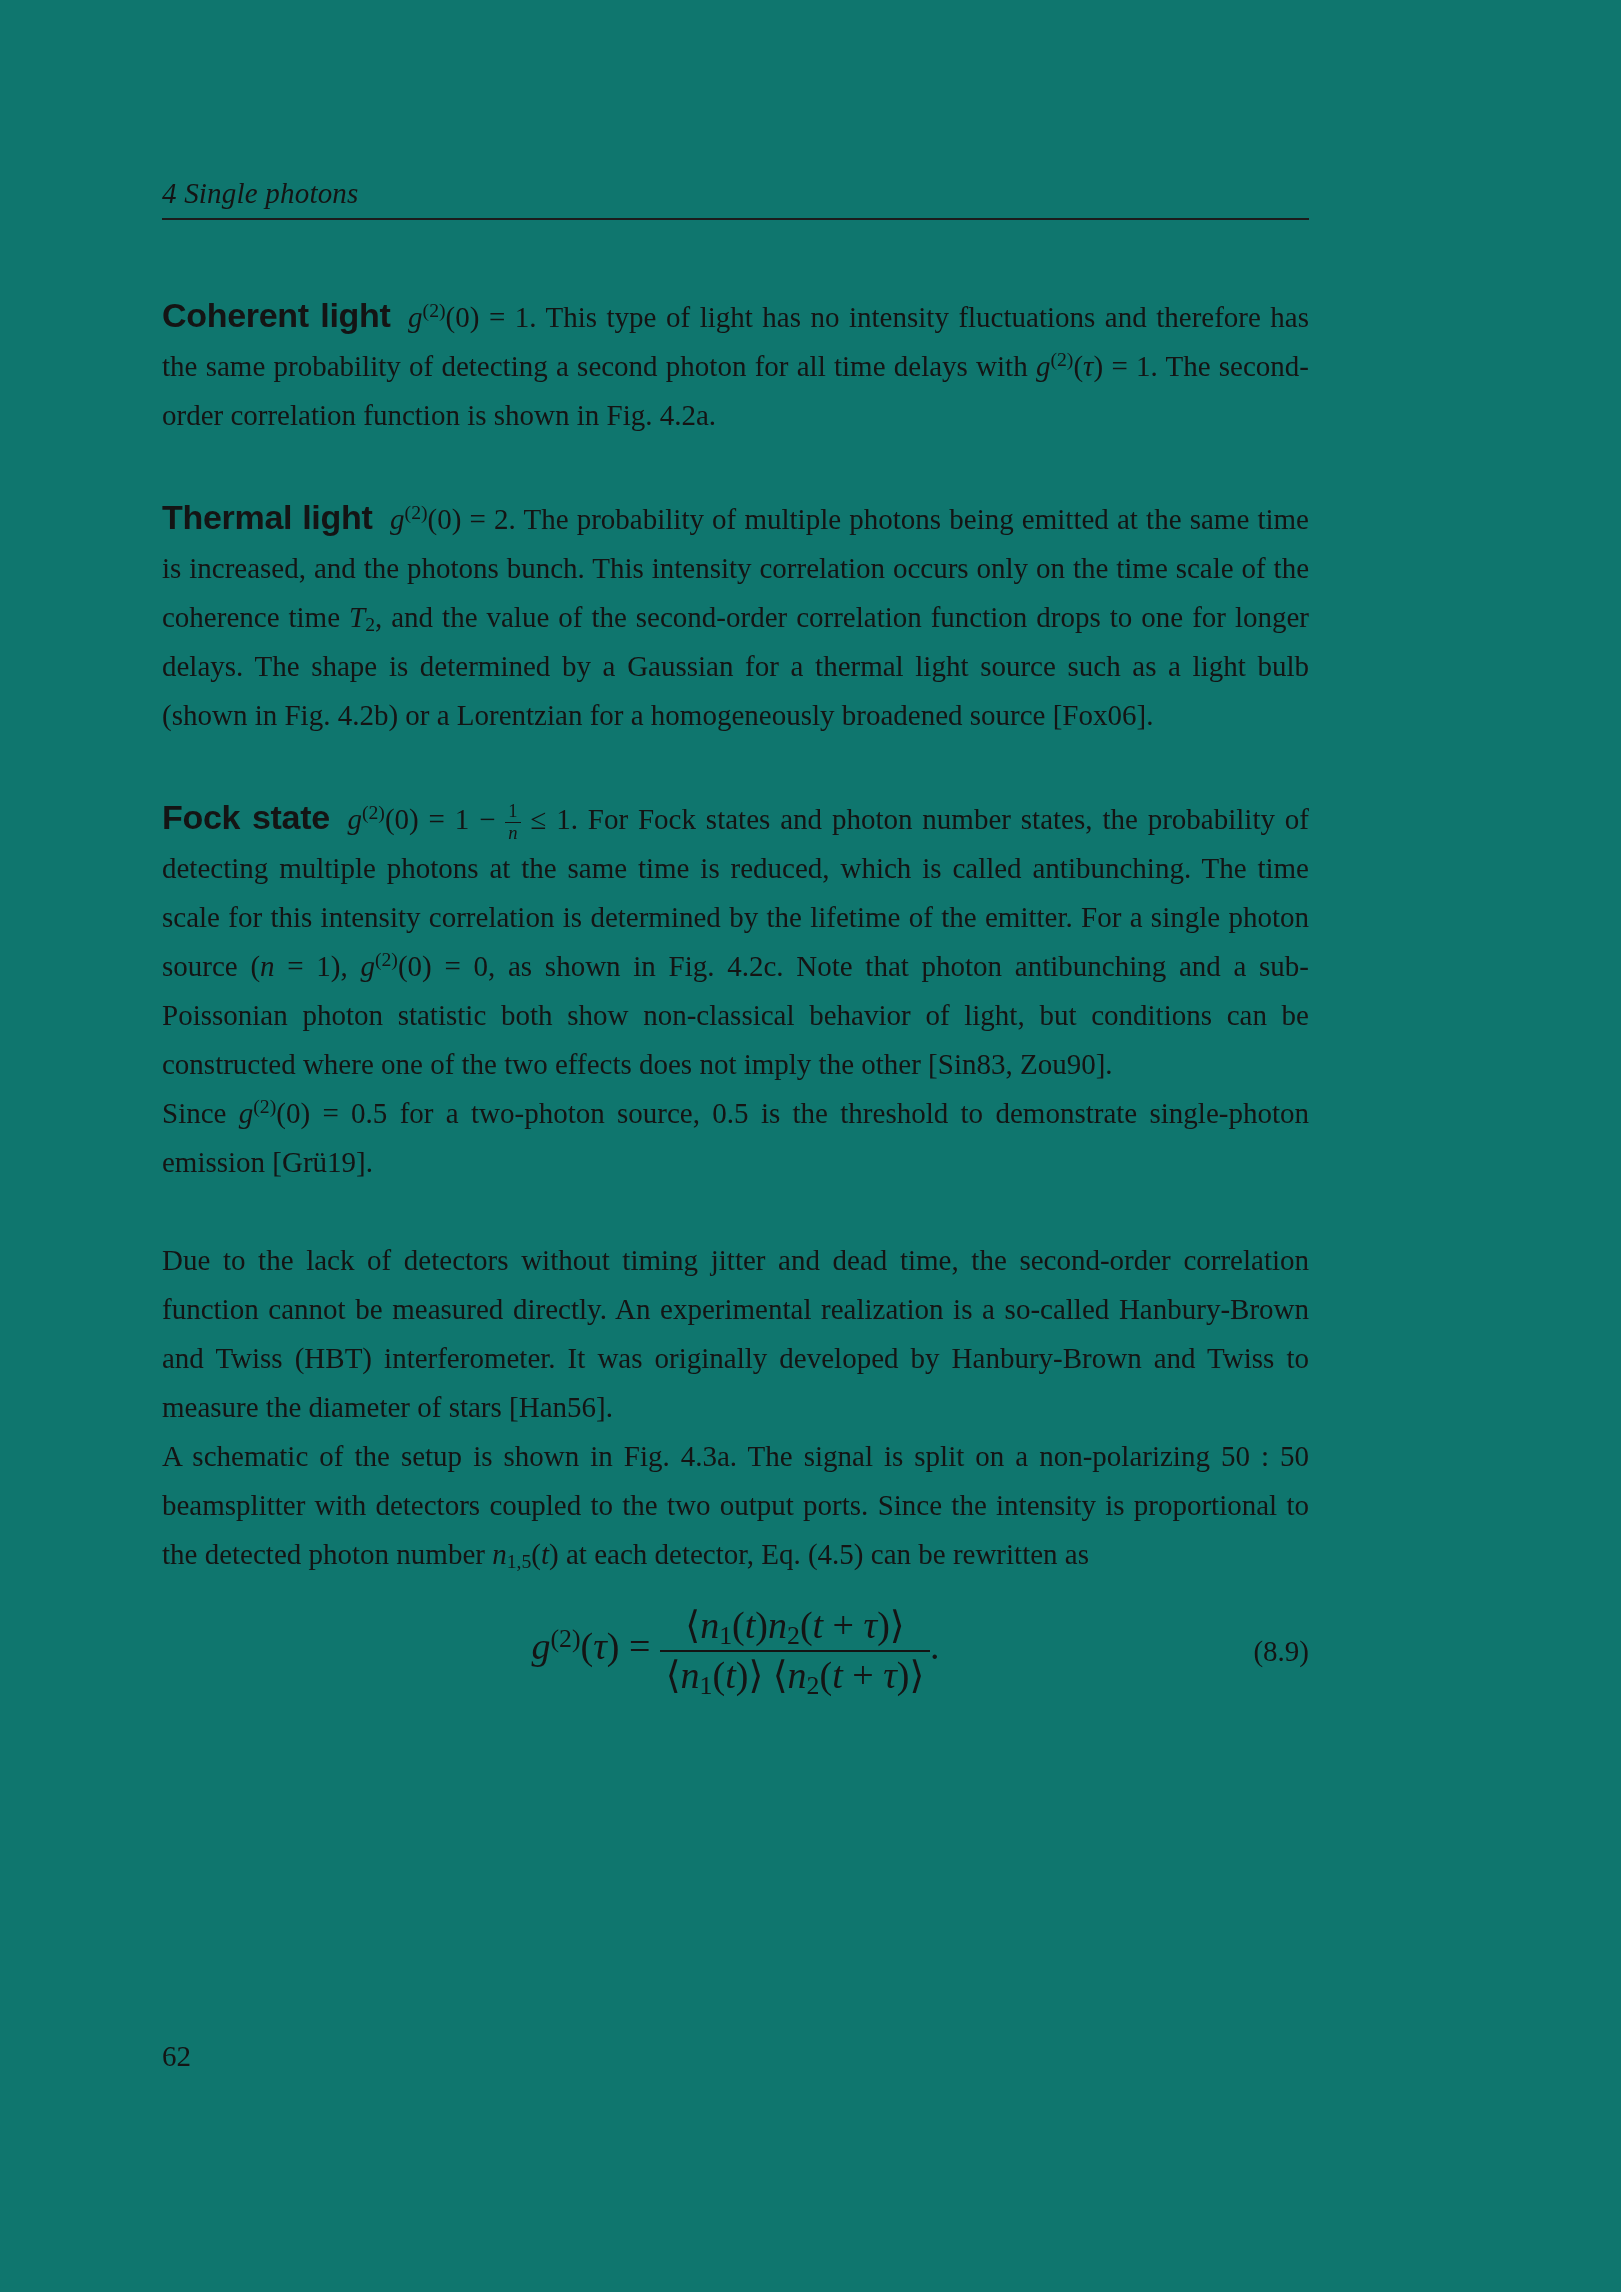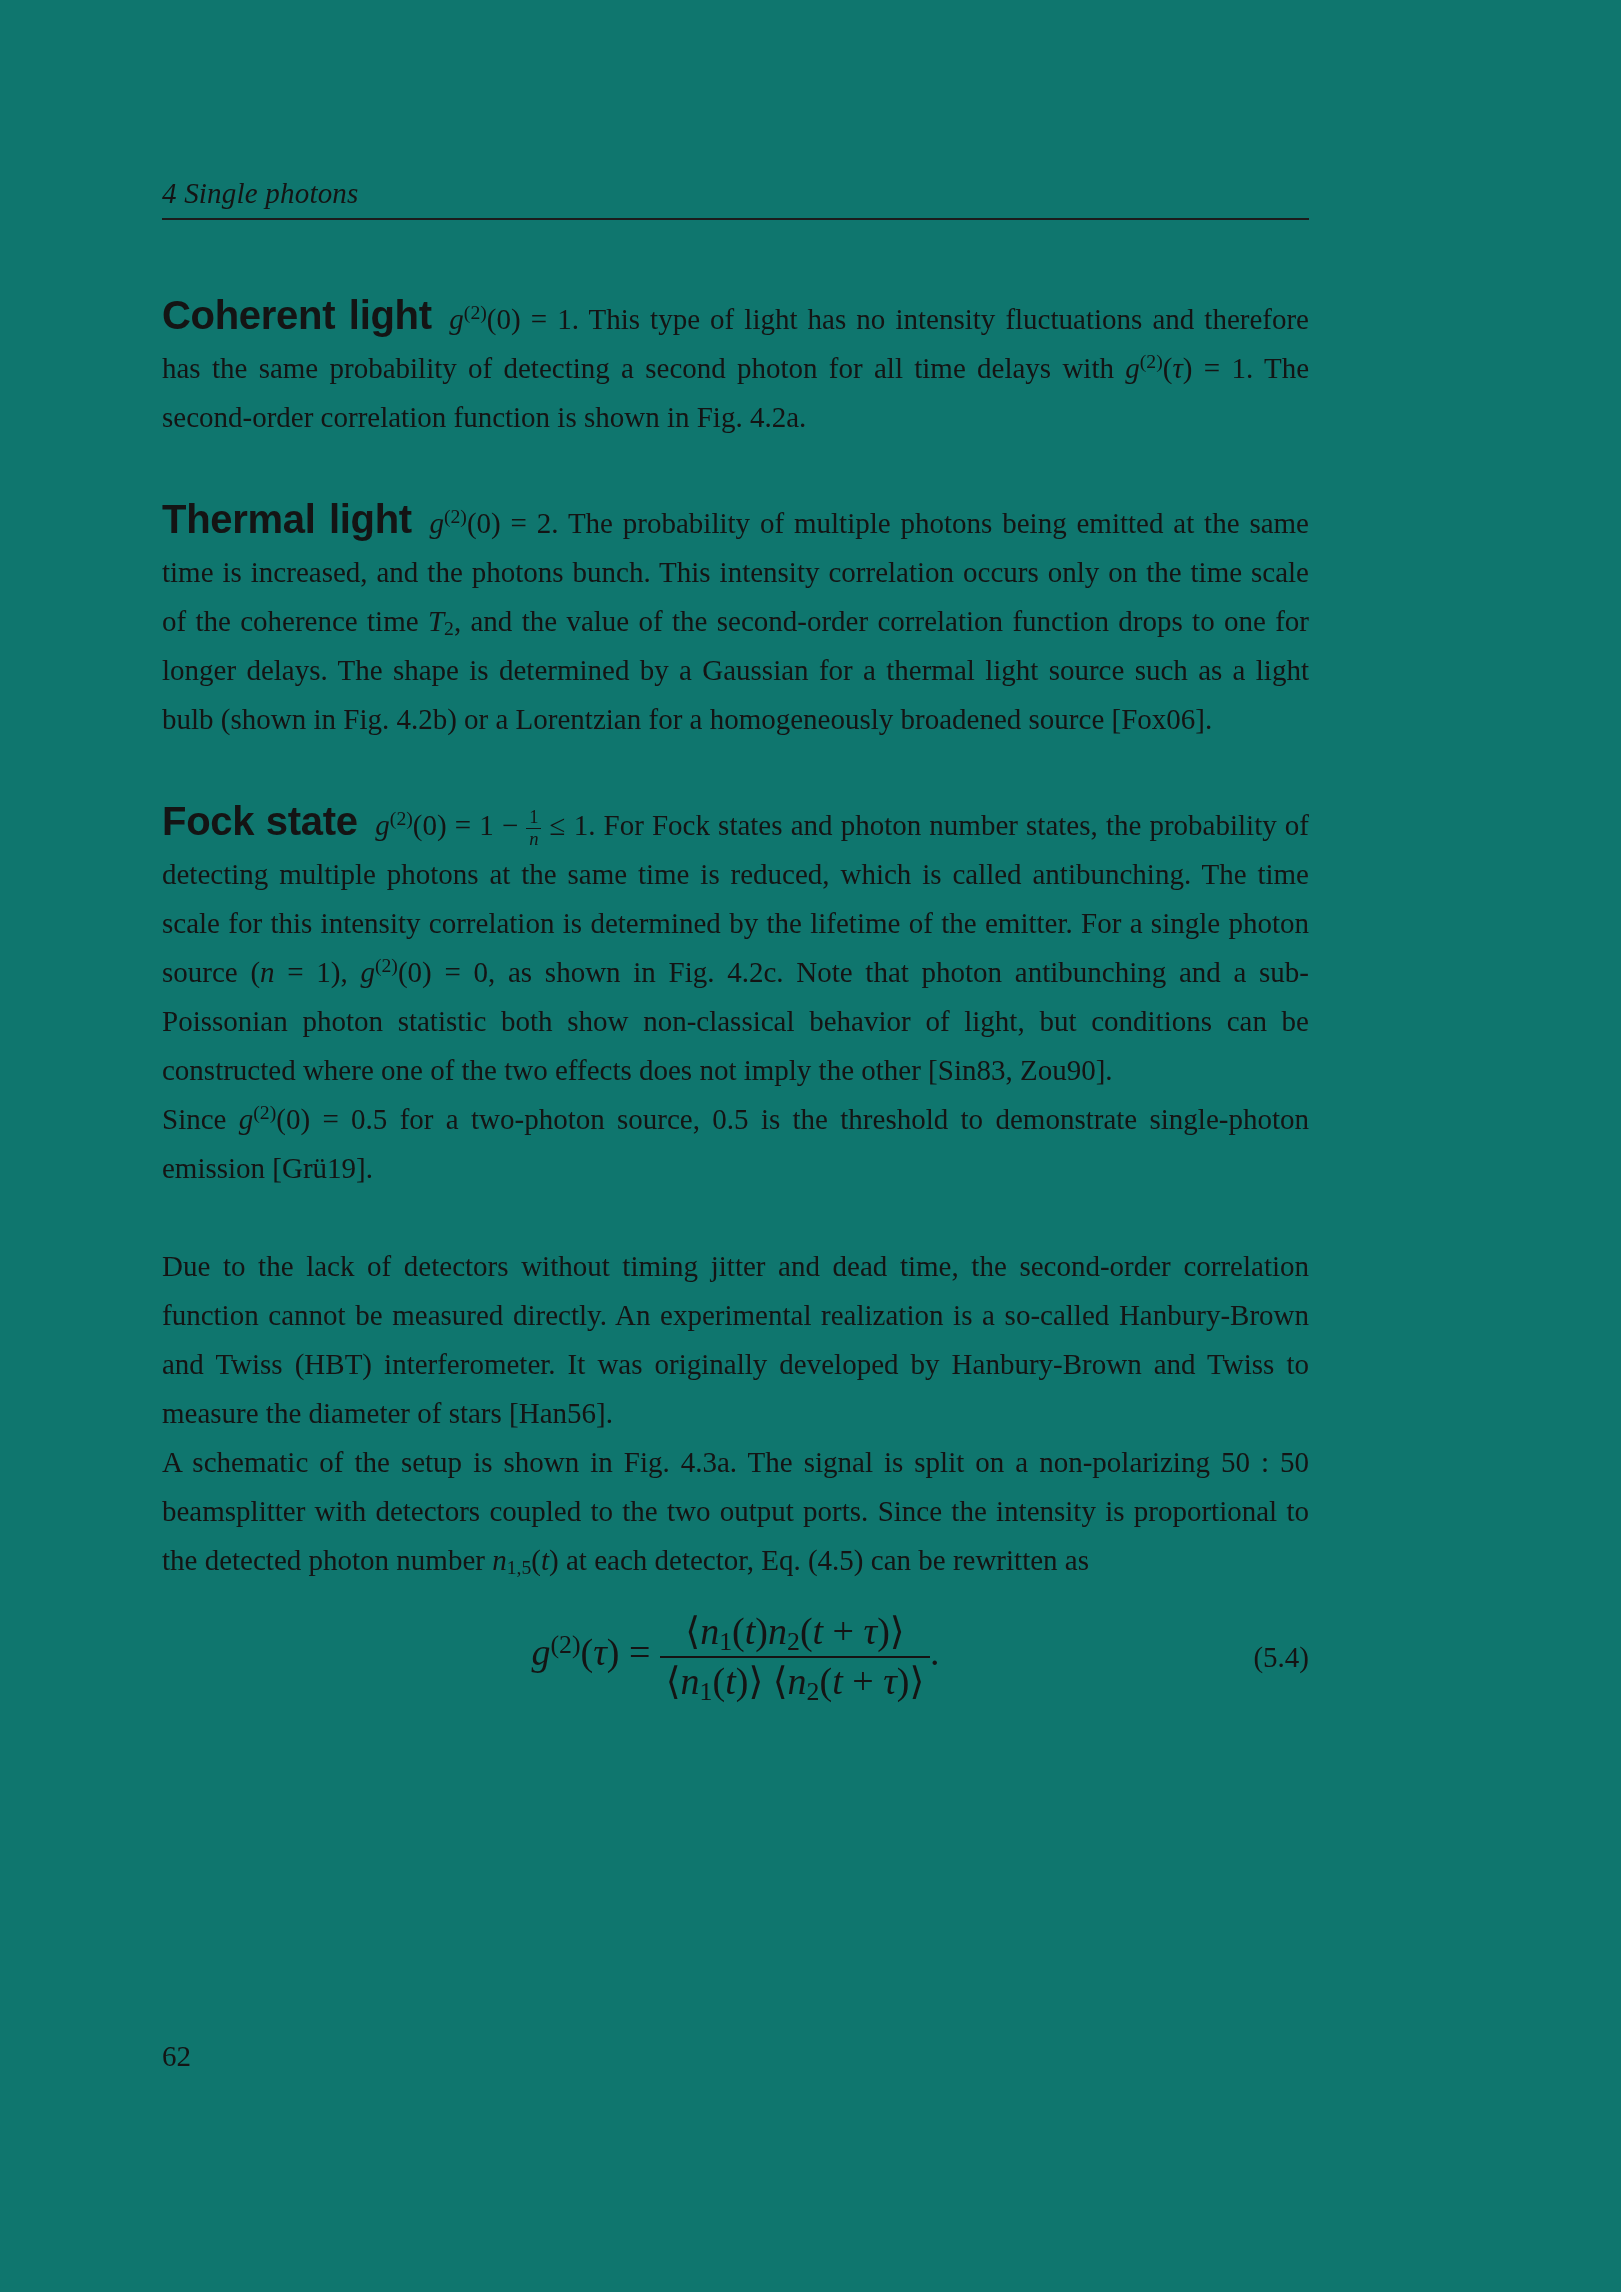--- a/index.html
+++ b/index.html
@@ -38,21 +38,21 @@
   }
   .para.p-coherent{margin-top:71px;}
   .para.p-thermal{margin-top:53px;}
   .para.p-fock{margin-top:53px;}
   .para.p-since{margin-top:0;}
   .para.p-due{margin-top:49px;}
   .para.p-schematic{margin-top:0;}
   .plabel{
     font-family:"Liberation Sans","DejaVu Sans",sans-serif;
     font-weight:bold;
-    font-size:40px;
+    font-size:34px;
     letter-spacing:-0.3px;
     margin-right:17.6px;
   }
   .mi{font-style:italic;}
   .sup{font-size:0.68em;vertical-align:0.5em;line-height:0;}
   .sub{font-size:0.68em;vertical-align:-0.22em;line-height:0;}
   .frac{
     display:inline-block;
     vertical-align:middle;
     text-align:center;
@@ -116,20 +116,20 @@
 
     <p class="para p-since"><span>Since <span class="mi">g</span><span class="sup">(2)</span>(0) = 0.5 for a two-photon source, 0.5 is the threshold to demonstrate single-photon emission [Grü19].</span></p>
 
 
     <p class="para p-due"><span>Due to the lack of detectors without timing jitter and dead time, the second-order correlation function cannot be measured directly. An experimental realization is a so-called Hanbury-Brown and Twiss (HBT) interferometer. It was originally developed by Hanbury-Brown and Twiss to measure the diameter of stars [Han56].</span></p>
 
     <p class="para p-schematic"><span>A schematic of the setup is shown in Fig. 4.3a. The signal is split on a non-polarizing 50 : 50 beamsplitter with detectors coupled to the two output ports. Since the intensity is proportional to the detected photon number <span class="mi">n</span><span class="sub">1,5</span>(<span class="mi">t</span>) at each detector, Eq. (4.5) can be rewritten as</span></p>
 
     <div class="equation-row">
       <div class="equation"><span class="mi">g</span><span class="sup">(2)</span>(<span class="mi">τ</span>) = <span class="frac"><span class="num">⟨<span class="mi">n</span><span class="sub">1</span>(<span class="mi">t</span>)<span class="mi">n</span><span class="sub">2</span>(<span class="mi">t</span> + <span class="mi">τ</span>)⟩</span><span class="den">⟨<span class="mi">n</span><span class="sub">1</span>(<span class="mi">t</span>)⟩ ⟨<span class="mi">n</span><span class="sub">2</span>(<span class="mi">t</span> + <span class="mi">τ</span>)⟩</span></span>.</div>
-      <div class="eq-number">(5.4)</div>
+      <div class="eq-number">(8.9)</div>
     </div>
 
   </div>
 
   <div class="page-number">62</div>
 </div>
 
 
 </body></html>

